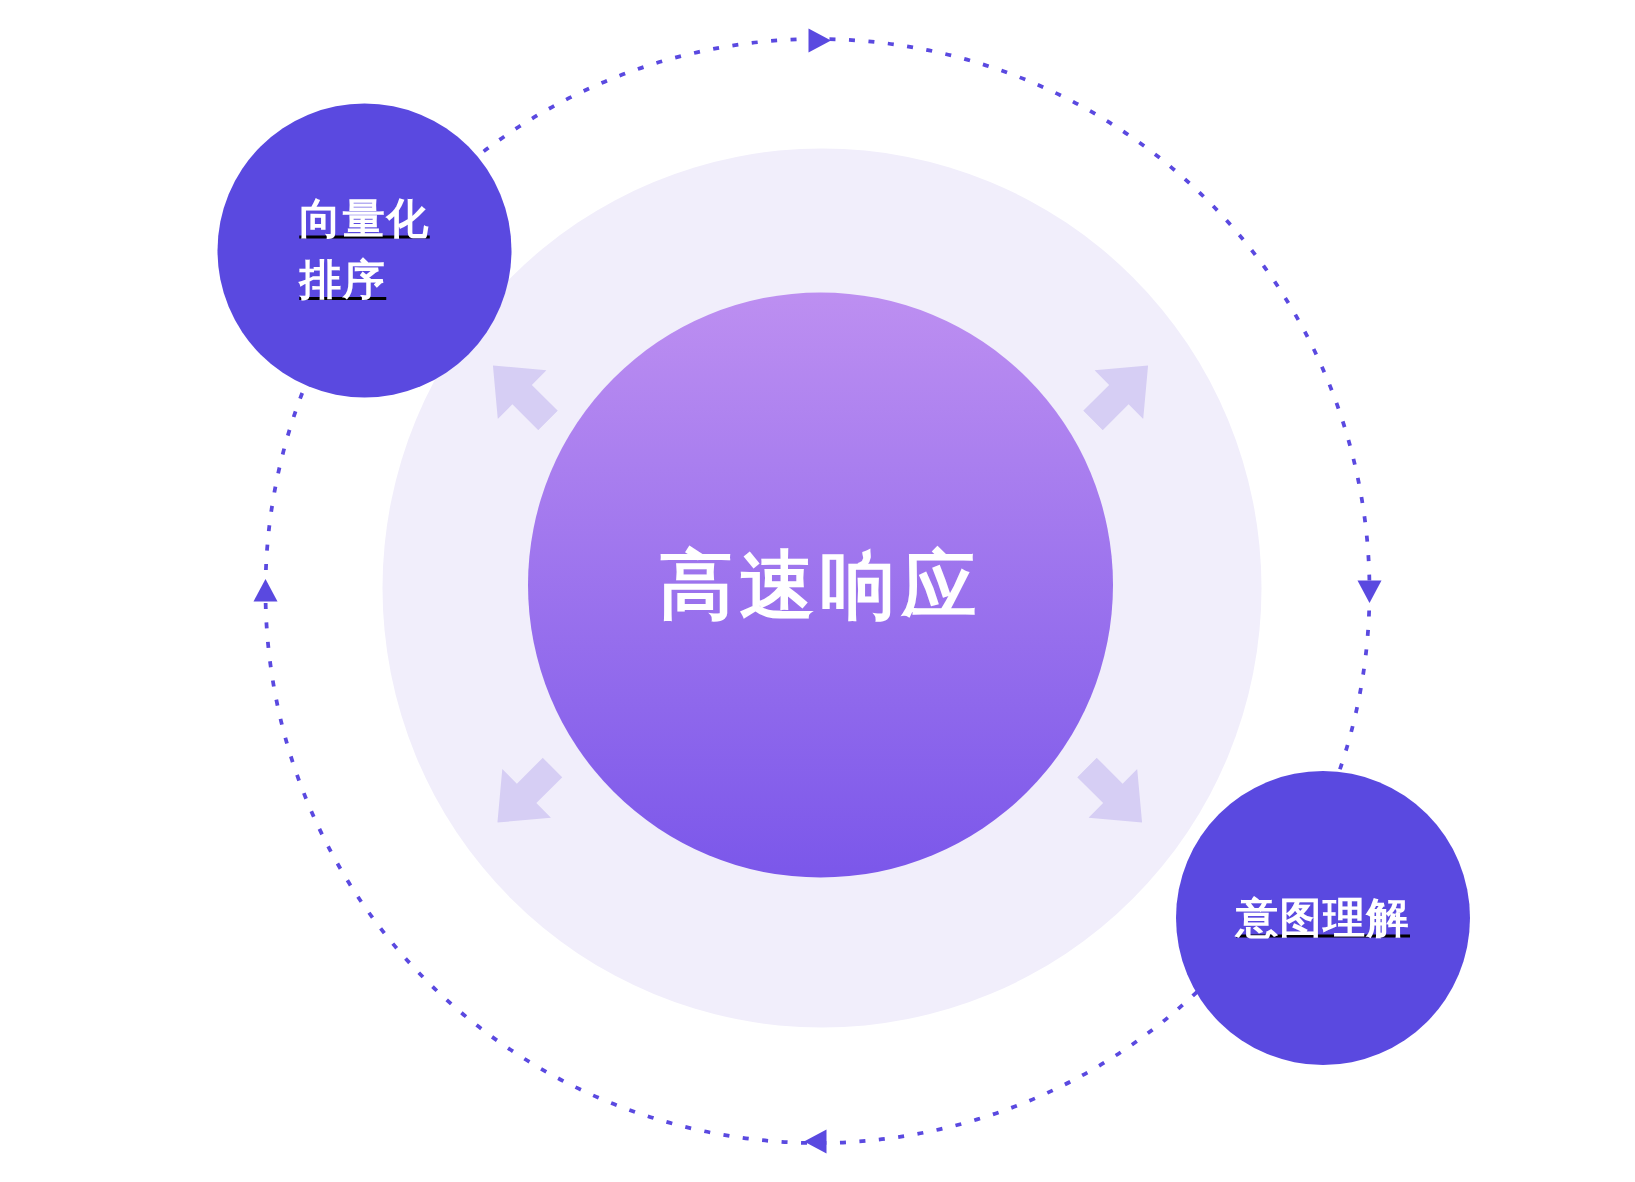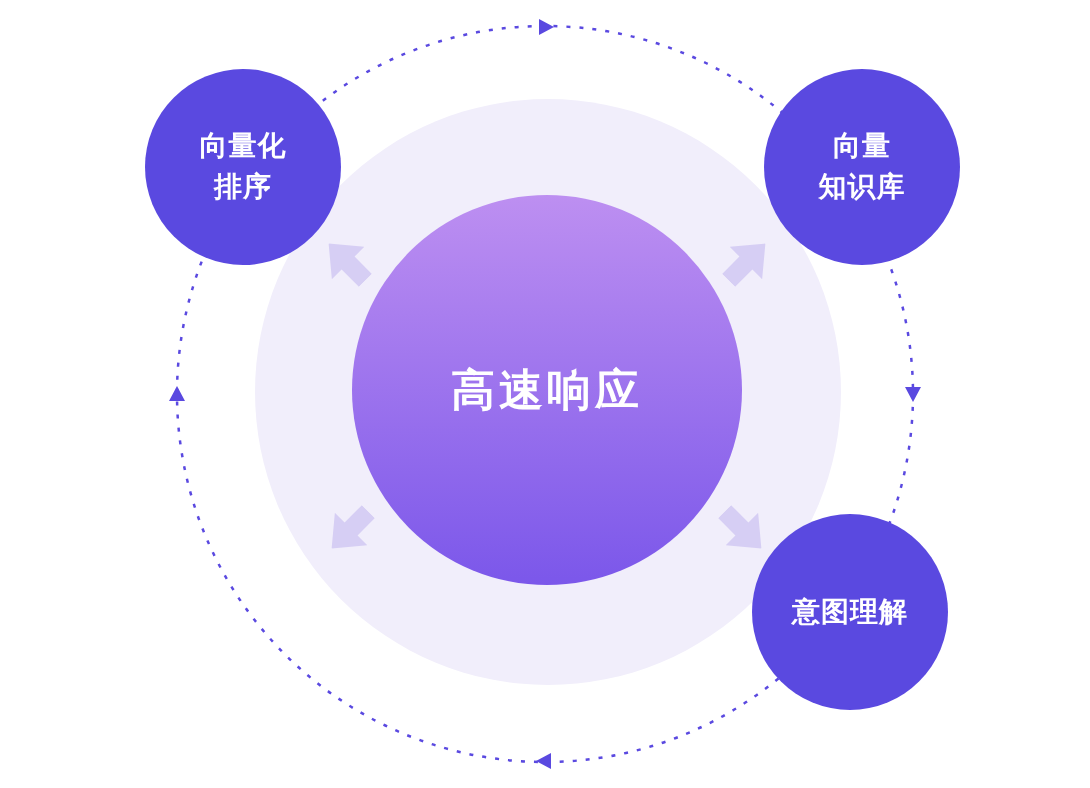--- a/index.html
+++ b/index.html
@@ -45,48 +45,49 @@
     left: 352px; top: 195px;
     width: 390px; height: 390px;
     border-radius: 50%;
     background: linear-gradient(180deg, var(--center_gradient_top) 0%, var(--center_gradient_bottom) 100%);
     display: flex;
     align-items: center;
     justify-content: center;
   }
   .center-label {
     color: var(--text);
-    font-size: 44px;
+    font-size: 50px;
     font-weight: 700;
     letter-spacing: 4px;
     white-space: nowrap;
   }
   
   .node {
     position: absolute;
     width: 196px; height: 196px;
     border-radius: 50%;
     background: var(--node_fill);
     display: flex;
     align-items: center;
     justify-content: center;
-    text-align: center;
+    text-align: left;
+    text-decoration: underline;
   }
   .node-label {
     color: var(--text);
     font-size: 28px;
     font-weight: 600;
     line-height: 1.45;
     white-space: pre-line;
     letter-spacing: 1px;
   }
   .node-tl { left: 145px; top: 69px; }
   .node-tr { left: 764px; top: 69px; }
   .node-bl { left: 145px; top: 514px; }
-  .node-br { left: 752px; top: 514px; }
+  .node-br { left: 784px; top: 514px; }
   
   .block-arrow {
     position: absolute;
     width: 52px; height: 46px;
   }
   .block-arrow polygon { fill: var(--arrow_light); }
   .arrow-tl { left: 321px; top: 239px; transform: rotate(-135deg); }
   .arrow-tr { left: 721px; top: 239px; transform: rotate(-45deg); }
   .arrow-bl { left: 324px; top: 507px; transform: rotate(135deg); }
   .arrow-br { left: 717px; top: 507px; transform: rotate(45deg); }
@@ -120,21 +121,17 @@
   </svg>
 
   <div class="center-node">
     <span class="center-label">高速响应</span>
   </div>
 
   <div class="node node-tl">
     <span class="node-label">向量化
 排序</span>
   </div>
-  <div class="node node-tr">
-    <span class="node-label">向量
-知识库</span>
-  </div>
   <div class="node node-br">
     <span class="node-label">意图理解</span>
   </div>
 
 </div>
 
 </body></html>

